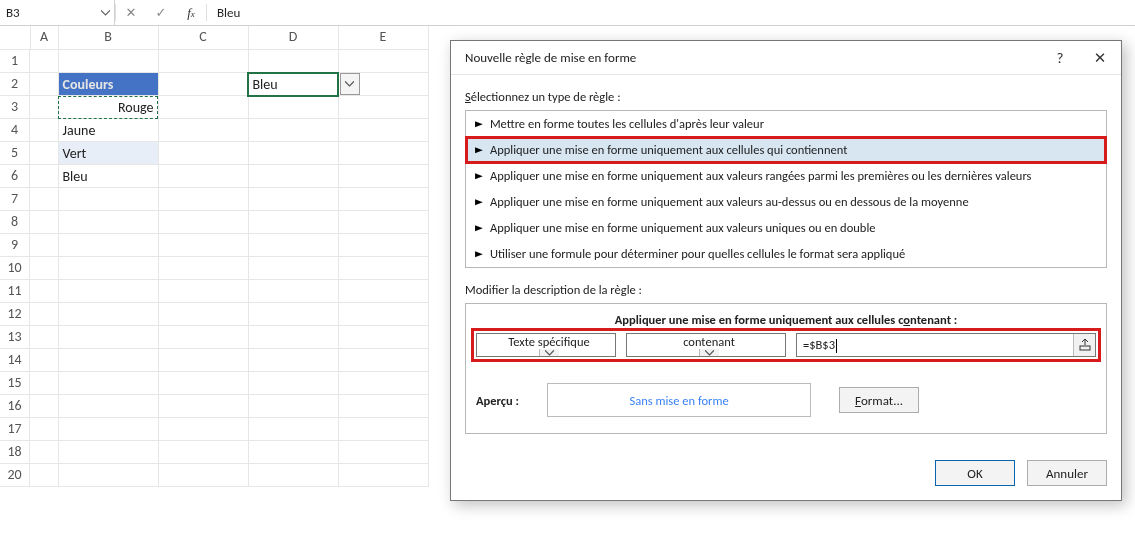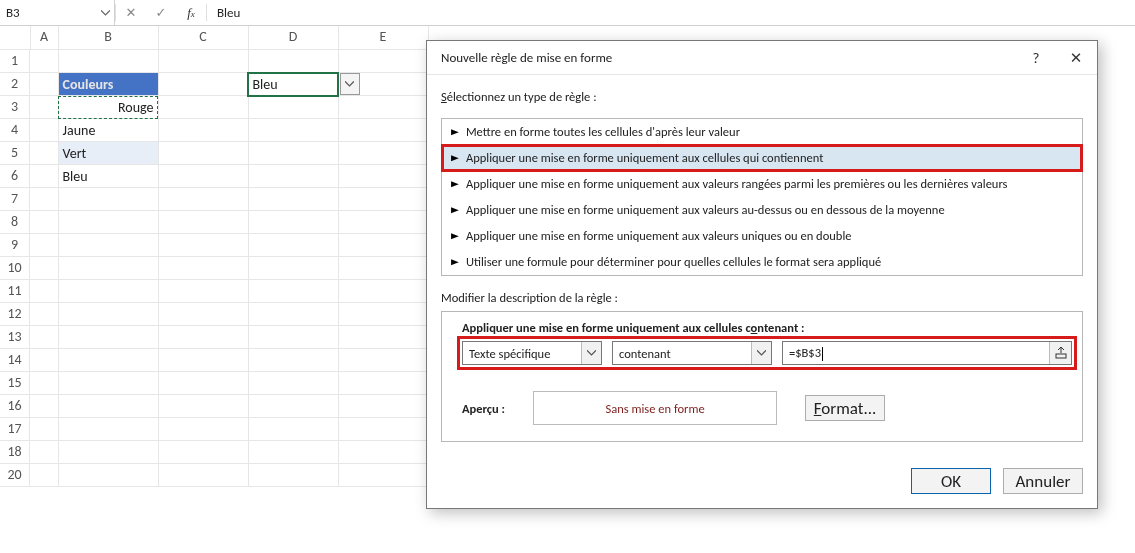--- a/index.html
+++ b/index.html
@@ -122,40 +122,40 @@
     width:20px; height:22px;
     border:1px solid #999;
     background:#f4f4f4;
     display:flex;align-items:center;justify-content:center;
     color:#555;
   }
 
   
   .dialog {
     position:absolute;
-    left:426px; top:40px;
+    left:450px; top:40px;
     width:672px;
     background:#fff;
     border:1px solid #777;
     box-shadow: 4px 4px 14px rgba(0,0,0,.25);
     font-size:12.5px;
   }
   .dlg-title {
     display:flex;
     justify-content:space-between;
     align-items:center;
     height:34px;
     padding:0 8px 0 14px;
     border-bottom:1px solid #e6e6e6;
     font-size:13px;
   }
   .dlg-title-right { display:flex; gap:14px; align-items:center; color:#333;}
   .dlg-close, .dlg-help { width:26px; text-align:center; font-size:15px; color:#333;}
   .dlg-body { padding:10px 14px 14px 14px; }
-  .section-label { margin:4px 0 14px 0; }
+  .section-label { margin:4px 0 6px 0; }
   .section-label .ul { text-decoration: underline; }
 
   .rules-box {
     border:1px solid #b7b7b7;
     background:#fff;
   }
   .rule-row {
     padding:5px 8px;
     display:flex;
     align-items:center;
@@ -164,21 +164,22 @@
     font-size:12.5px;
     white-space: nowrap;
   }
   .rule-row .arrow { font-size:10px; color:#000; transform: scaleX(1.3);}
   .rule-row.selected { background:#d8e6f2; }
   .red-box { outline:3px solid #d71a1a; outline-offset:-2px; }
 
   .desc-label { margin:14px 0 6px 0; }
   .desc-box {
     border:1px solid #b7b7b7;
-    padding:8px 10px 16px 20px;
+    padding:8px 10px 16px 10px;
+    text-align:center;
   }
   .desc-box .sub { font-weight:bold; margin-bottom:6px; text-decoration: underline; text-decoration-color: transparent;}
   .desc-box .sub .ul { text-decoration: underline; }
 
   .crit-row {
     display:flex;
     gap:10px;
     align-items:center;
     outline:3px solid #d71a1a;
     outline-offset:2px;
@@ -186,20 +187,21 @@
   }
   .combo {
     display:flex;
     align-items:center;
     height:24px;
     border:1px solid #777;
     background:#fff;
     min-width:140px;
     justify-content:space-between;
     padding:0 0 0 6px;
+    flex-direction:column;
   }
   .combo .dd {
     width:20px;height:100%;
     border-left:1px solid #bbb;
     display:flex;align-items:center;justify-content:center;
     color:#555;background:#f1f1f1;
   }
   .ref-input {
     flex:1;
     display:flex;
@@ -220,29 +222,29 @@
   .caret-blink::after{
     content:"";
     display:inline-block;width:1px;height:14px;background:#000;
     margin-left:1px;vertical-align:middle;
   }
 
   .preview-row{
     display:flex;align-items:center;gap:28px;margin-top:26px;
   }
   .preview-box{
-    width:244px;height:34px;border:1px solid #bbb;
-    display:flex;align-items:center;justify-content:center;
-    color:#7f1d1d;
+    width:264px;height:34px;border:1px solid #bbb;
+    display:flex;align-items:center;justify-content:center;
+    color:#3b82f6;
   }
   .btn{
     min-width:80px;height:26px;
     border:1px solid #adadad;background:#f3f3f3;
     display:flex;align-items:center;justify-content:center;
-    font-size:17px;
+    font-size:13px;
   }
   .btn.default{ outline:1.5px solid #0a64ad; outline-offset:-1px;}
   .dlg-buttons{
     display:flex;justify-content:flex-end;gap:12px;
     padding:12px 14px 14px 14px;
   }
 </style>
 </head>
 <body>
 

